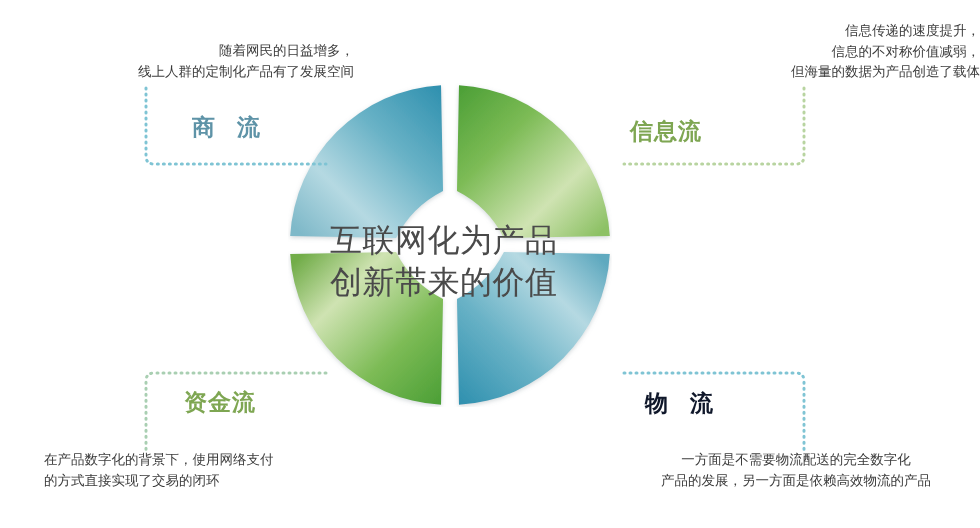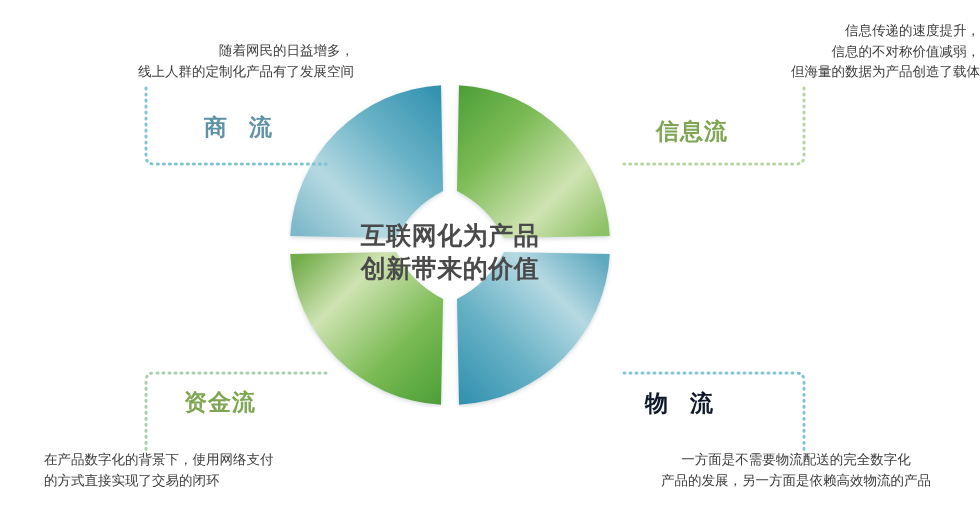--- a/index.html
+++ b/index.html
@@ -28,41 +28,40 @@
     height: 324px;
   }
   #ring-svg { display: block; }
 
   
   .center-title {
     position: absolute;
     left: 330px;
     top: 219px;
     width: 240px;
-    text-align: center;
     font-family: "DejaVu Sans", "Liberation Sans", sans-serif;
-    font-size: 25px;
-    font-weight: bold;
+    font-size: 32px;
+    font-weight: normal;
     line-height: 1.32;
     color: #4a4a4a;
     letter-spacing: 0.5px;
     white-space: pre-line;
   }
 
   
   .quad-label {
     position: absolute;
     font-family: "DejaVu Sans", "Liberation Sans", sans-serif;
     font-size: 23px;
     font-weight: bold;
     white-space: nowrap;
     letter-spacing: 1px;
   }
-  .lbl-shangliu  { left: 192px; top: 112px; color: #5e93a7; letter-spacing: 7px; margin-left: 12px; }
-  .lbl-xinxi     { left: 656px; top: 116px; color: #7ea652; }
+  .lbl-shangliu  { left: 192px; top: 112px; color: #5e93a7; letter-spacing: 7px; }
+  .lbl-xinxi     { left: 630px; top: 116px; color: #7ea652; }
   .lbl-zijin     { left: 184px; top: 387px; color: #7ea652; }
   .lbl-wuliu     { left: 645px; top: 388px; color: #0f172a; letter-spacing: 7px; }
 
   
   .desc {
     position: absolute;
     font-family: "DejaVu Sans", "Liberation Sans", sans-serif;
     font-size: 13.5px;
     line-height: 1.52;
     color: #3b3b3b;

